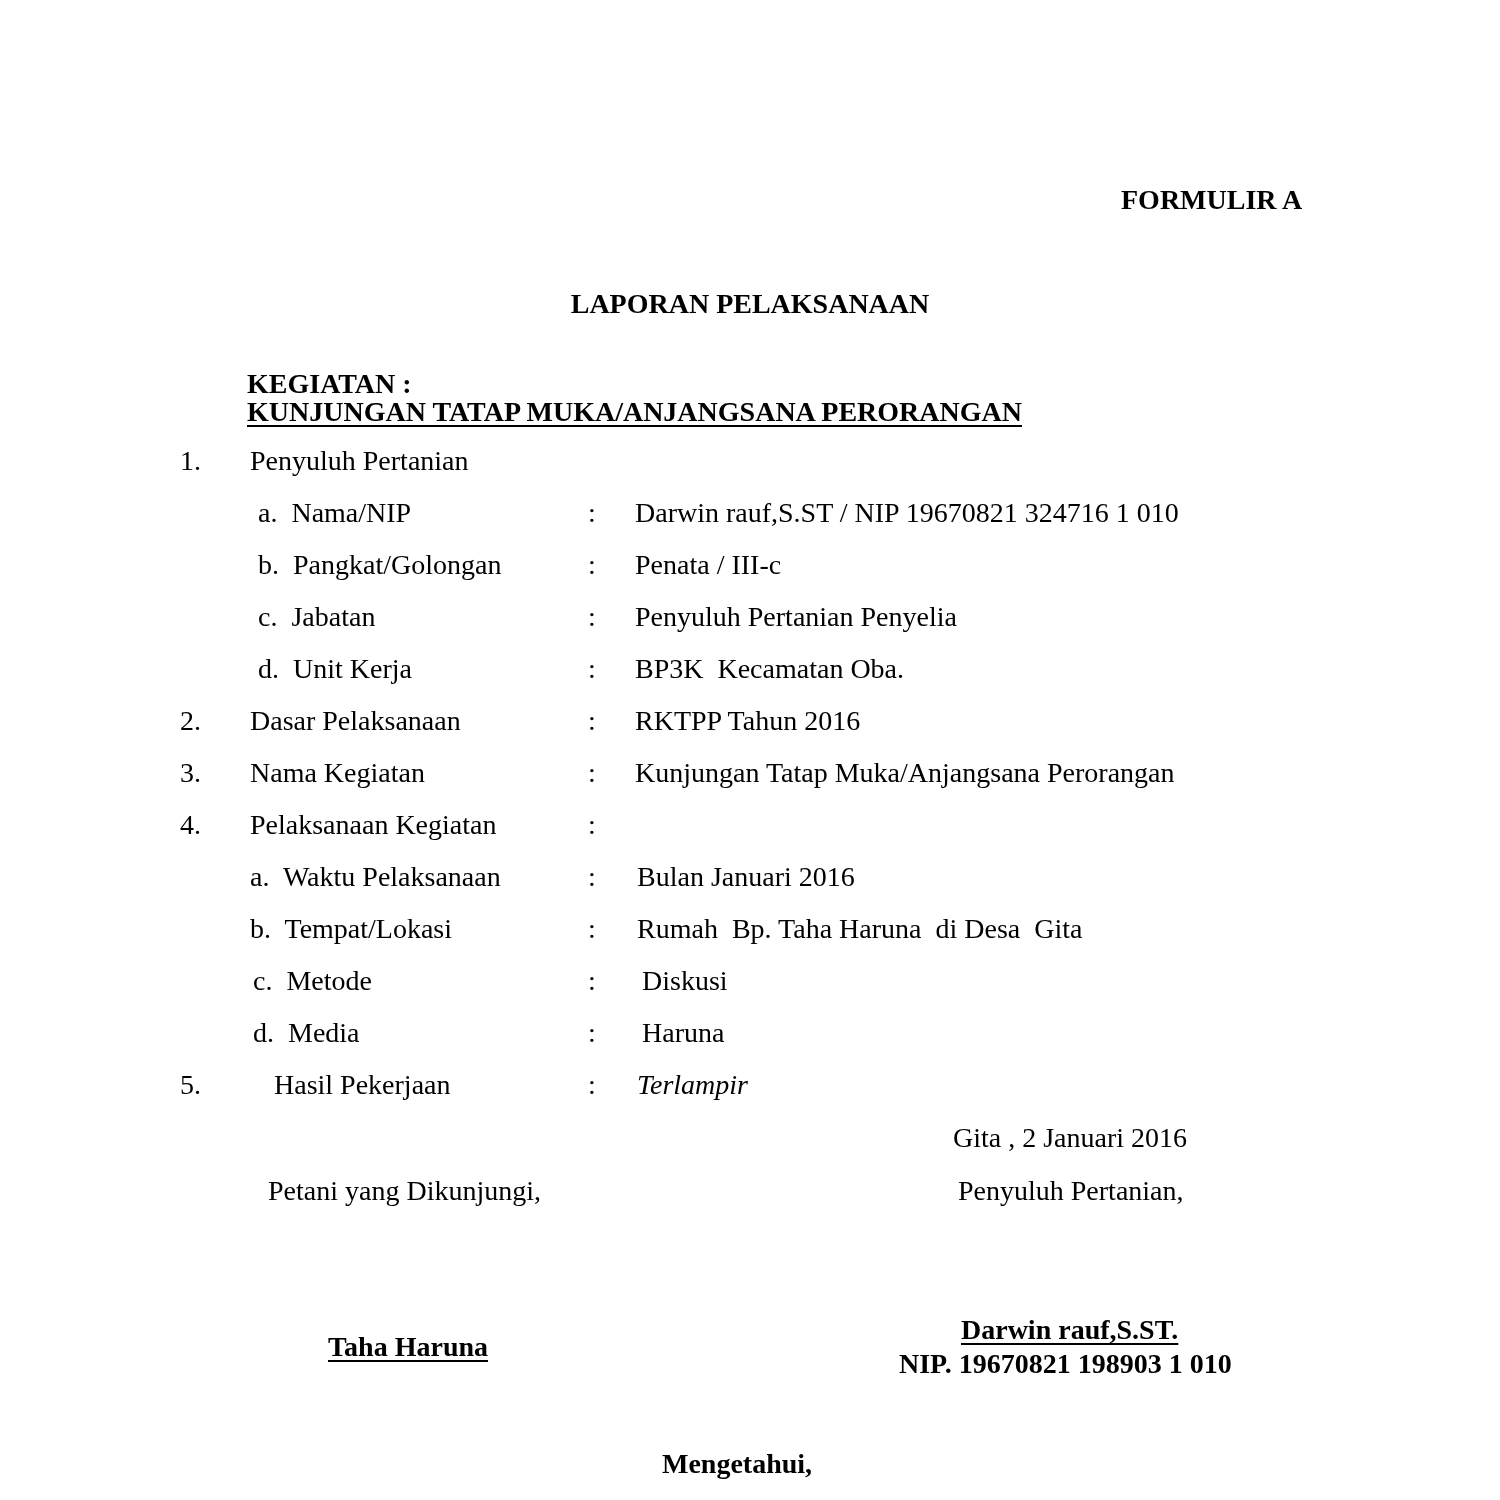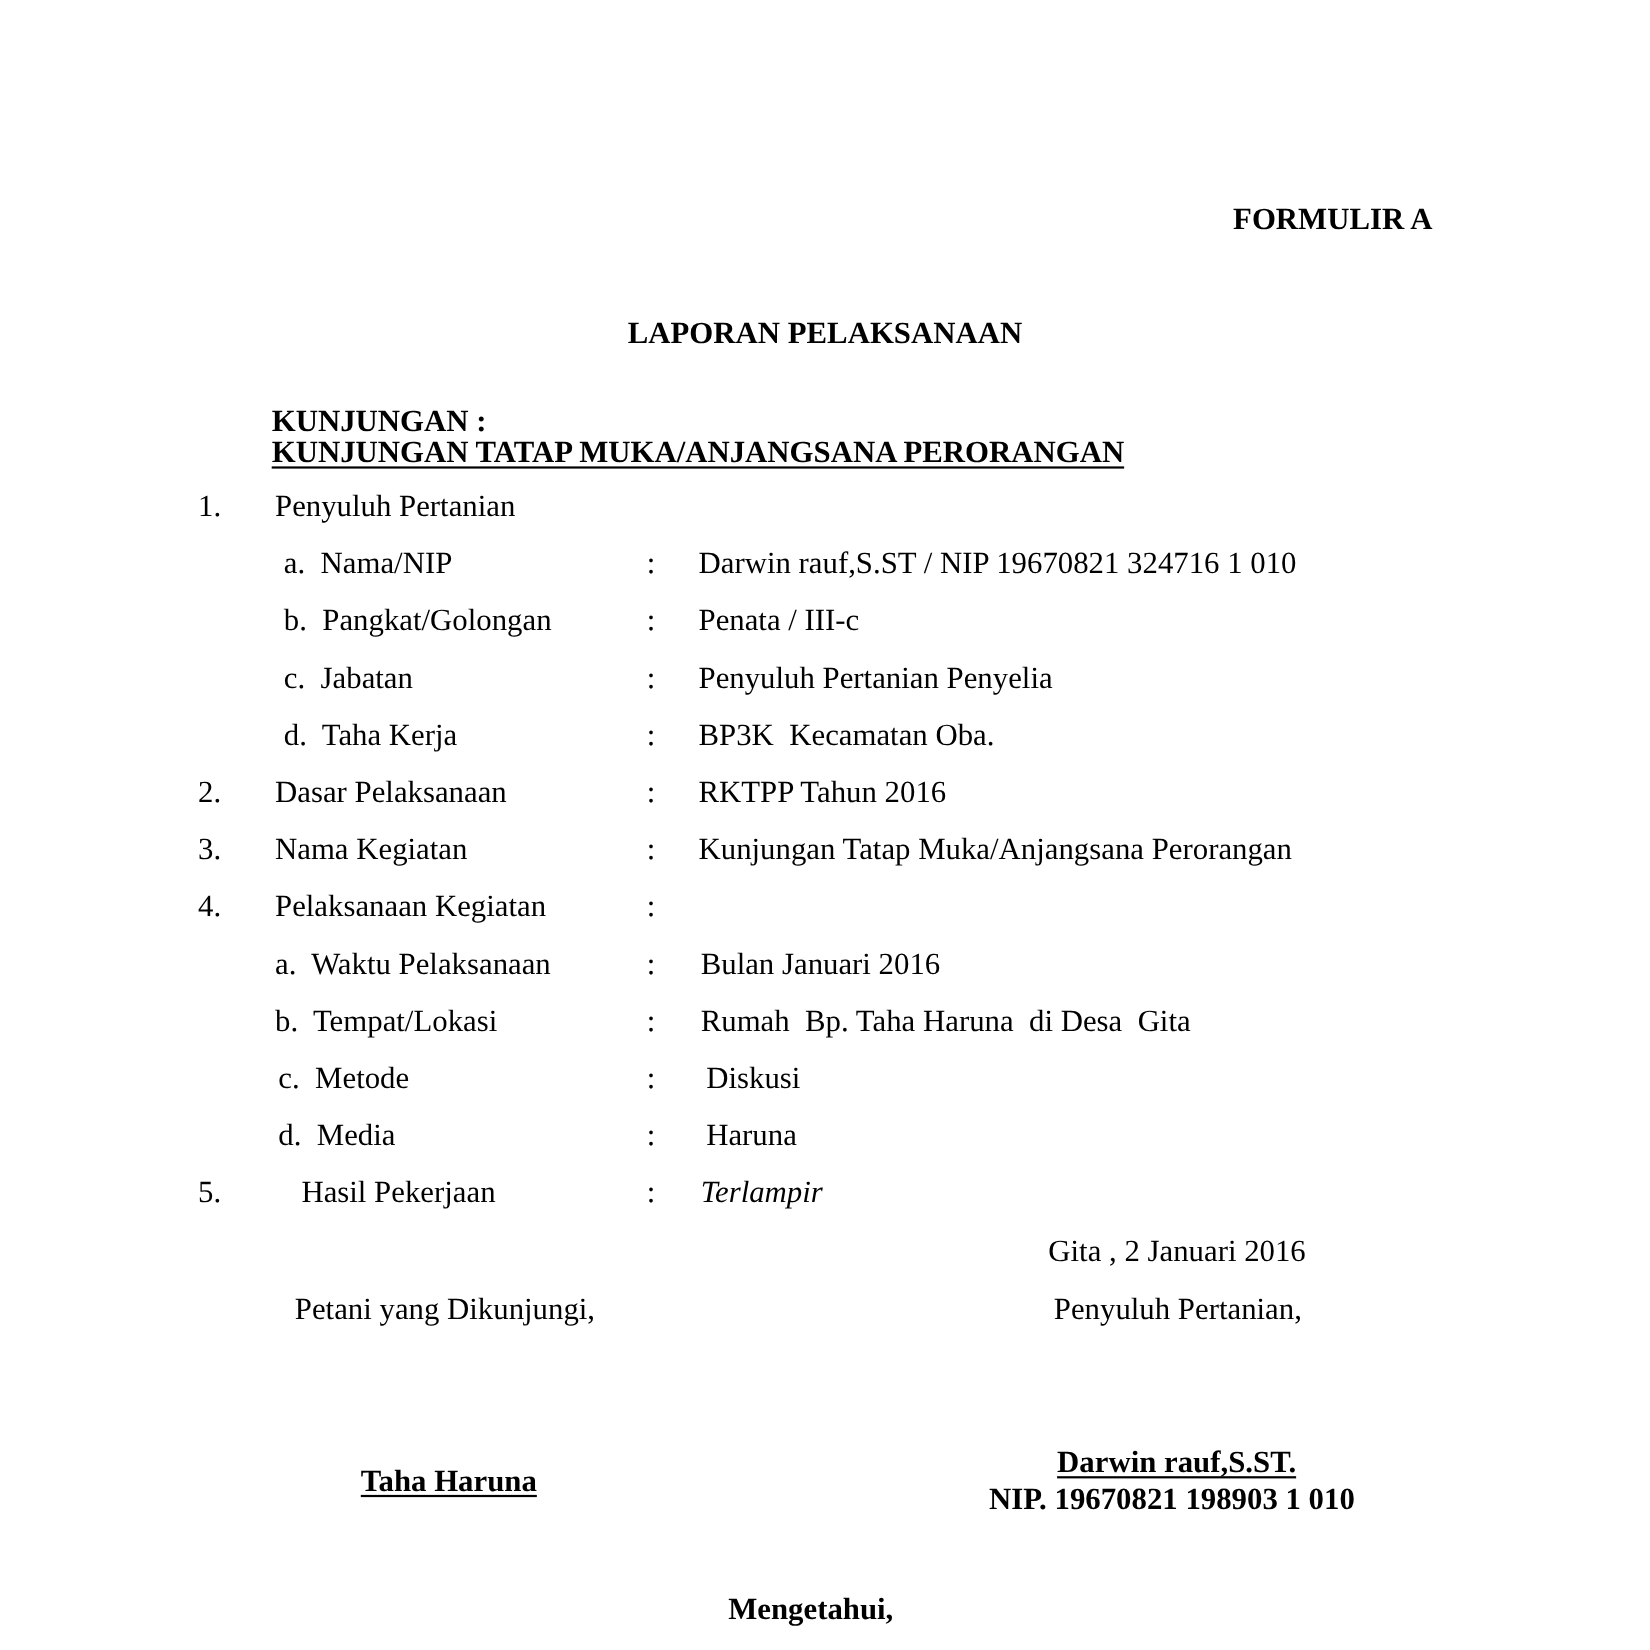--- a/index.html
+++ b/index.html
@@ -39,40 +39,40 @@
     .penyuluh-name { top: 1316px; left: 961px; }
     .penyuluh-nip { top: 1350px; left: 899px; }
     .mengetahui { top: 1450px; left: 662px; }
   </style>
 </head>
 <body>
 
 <div class="abs hdr form-code">FORMULIR A</div>
 <div class="abs hdr title1">LAPORAN PELAKSANAAN</div>
 <div class="abs hdr title2">
-  <span>KUNJUNGAN :</span>
+  <span>KEGIATAN :</span>
   <span class="u">KUNJUNGAN TATAP MUKA/ANJANGSANA PERORANGAN</span>
 </div>
 
 <div class="abs reg num" style="top:447px;">1.</div>
 <div class="abs reg lbl" style="top:447px;">Penyuluh Pertanian</div>
 
 <div class="abs reg sublbl" style="top:499px;">a.  Nama/NIP</div>
 <div class="abs reg colon" style="top:499px;">:</div>
 <div class="abs reg val" style="top:499px;">Darwin rauf,S.ST / NIP 19670821 324716 1 010</div>
 
 <div class="abs reg sublbl" style="top:551px;">b.  Pangkat/Golongan</div>
 <div class="abs reg colon" style="top:551px;">:</div>
 <div class="abs reg val" style="top:551px;">Penata / III-c</div>
 
 <div class="abs reg sublbl" style="top:603px;">c.  Jabatan</div>
 <div class="abs reg colon" style="top:603px;">:</div>
 <div class="abs reg val" style="top:603px;">Penyuluh Pertanian Penyelia</div>
 
-<div class="abs reg sublbl" style="top:655px;">d.  Taha Kerja</div>
+<div class="abs reg sublbl" style="top:655px;">d.  Unit Kerja</div>
 <div class="abs reg colon" style="top:655px;">:</div>
 <div class="abs reg val" style="top:655px;">BP3K  Kecamatan Oba.</div>
 
 <div class="abs reg num" style="top:707px;">2.</div>
 <div class="abs reg lbl" style="top:707px;">Dasar Pelaksanaan</div>
 <div class="abs reg colon" style="top:707px;">:</div>
 <div class="abs reg val" style="top:707px;">RKTPP Tahun 2016</div>
 
 <div class="abs reg num" style="top:759px;">3.</div>
 <div class="abs reg lbl" style="top:759px;">Nama Kegiatan</div>

